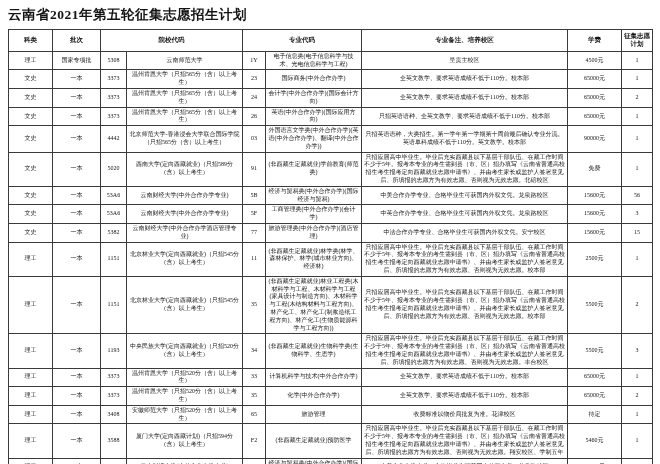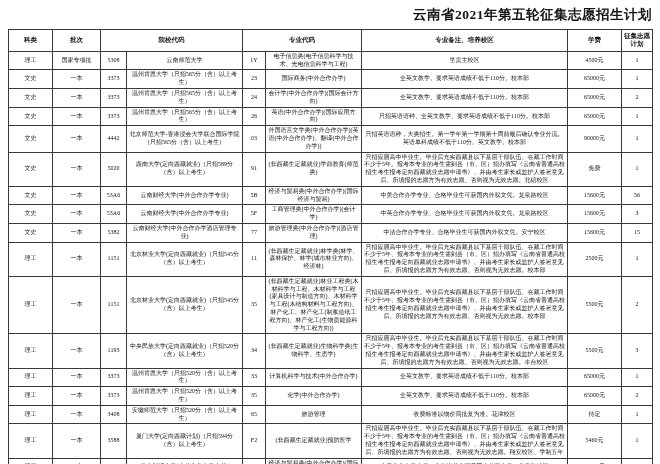--- a/index.html
+++ b/index.html
@@ -14,21 +14,21 @@
   }
   .page {
     box-sizing: border-box;
     width: 660px;
     height: 464px;
     padding: 3px 8px 0 8px;
   }
   .doc-title {
     font-size: 13.5px;
     font-weight: bold;
-    text-align: right;
+    text-align: left;
     margin: 3px 0 5px 0;
     letter-spacing: 0.5px;
   }
   table.plan {
     width: 644px;
     border-collapse: collapse;
     table-layout: fixed;
   }
   table.plan th, table.plan td {
     border: 1px solid #3a3a3a;

